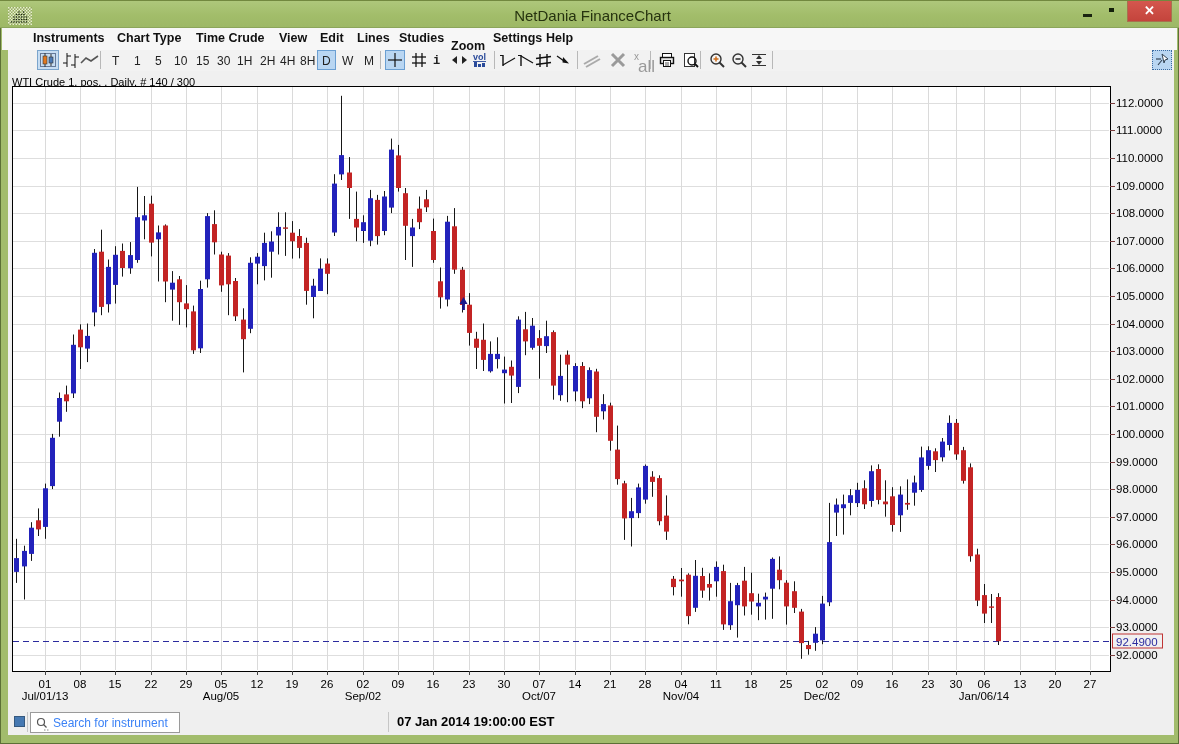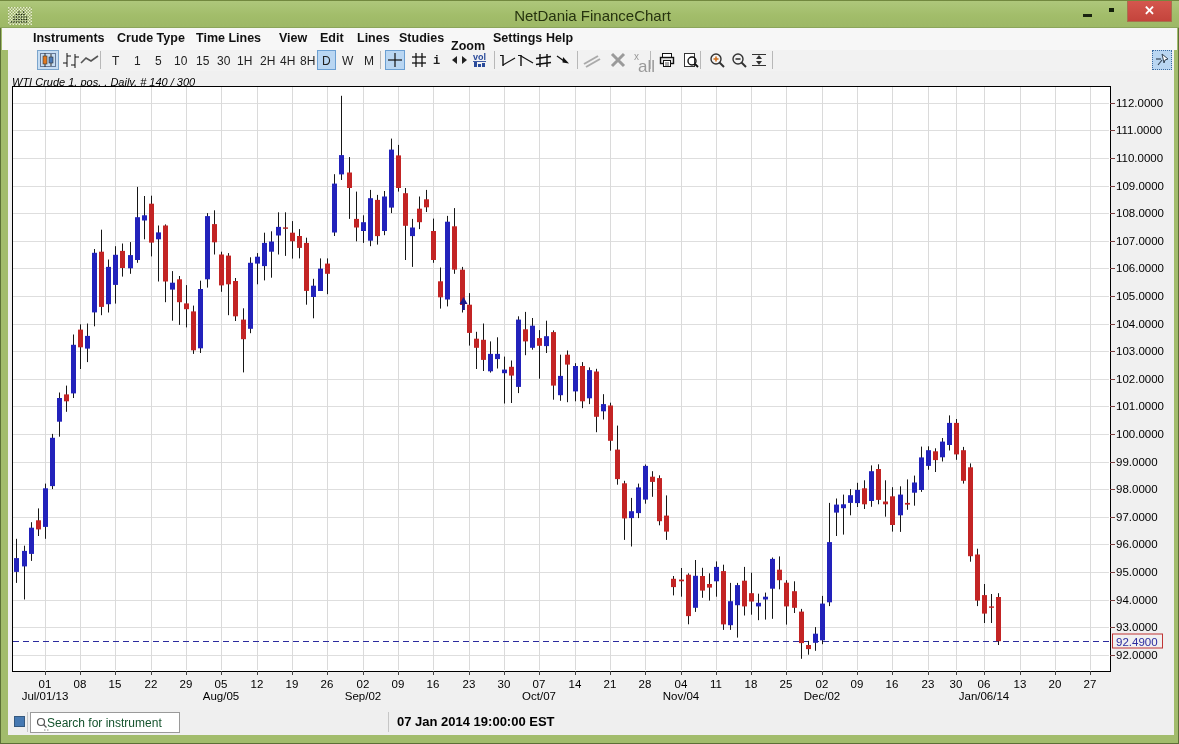--- a/index.html
+++ b/index.html
@@ -14,26 +14,26 @@
 .closebtn { position:absolute; left:1127px; top:0px; width:45px; height:21px;
   background:linear-gradient(#d4574e,#c4443c); border:1px solid #a8714f; border-top:none; }
 .closebtn span { position:absolute; left:0; right:0; top:2px; text-align:center; color:#fff; font-size:13px; font-weight:bold; }
 .menubar { position:absolute; left:2px; top:28px; width:1175px; height:22px; background:#f7f7f7; font-size:12.5px; font-weight:bold; color:#111; }
 .mainarea { position:absolute; left:8px; top:50px; width:1166px; height:685px; background:#f0f0f0; }
 .toolbar { position:absolute; left:8px; top:50px; width:1166px; height:21px; background:#f2f2f2; font-size:12px; color:#222; }
 .tbt { position:absolute; top:4px; }
 .tbsep { position:absolute; top:1px; width:1px; height:18px; background:#b8b8b8; }
 .selbtn { position:absolute; background:#b9d6f2; border:1px solid #6b9fd2; }
 .ico { position:absolute; }
-.wtilabel { position:absolute; left:12px; top:76px; font-size:11px; color:#000;font-style:italic; }
+.wtilabel { position:absolute; left:12px; top:76px; font-size:11px; color:#000; }
 .statusbar { position:absolute; left:8px; top:710px; width:1166px; height:25px; background:#efefef; }
 .bluesq { position:absolute; left:6px; top:6px; width:11px; height:11px; background:#4679b2; border:1px solid #35597f; }
 .sbsep { position:absolute; top:2px; width:1px; height:20px; background:#c6c6c6; }
 .searchbox { position:absolute; left:22px; top:2px; width:150px; height:21px; background:#fff; border:1px solid #9a9a9a; }
-.searchbox .ph { position:absolute; left:16px; top:3px; font-size:12px; color:#14532d; }
+.searchbox .ph { position:absolute; left:22px; top:3px; font-size:12px; color:#3b82f6; }
 .sbdate { position:absolute; left:389px; top:4px; font-size:13px; font-weight:bold; color:#000; }
 svg text { white-space:pre; }
 </style></head>
 <body>
 <div class="mainarea"></div>
 <div class="titlebar">
   <svg style="position:absolute;left:8px;top:6px" width="24" height="18">
     <rect width="24" height="18" fill="#a6bf70"></rect>
     <g fill="#ecf2d8">
         <rect x="0" y="0" width="24" height="18" fill="url(#chk)"></rect>
@@ -75,22 +75,22 @@
   </svg>
   <div class="title">NetDania FinanceChart</div>
   <div class="minbtn"></div>
     <div class="maxbtn"></div>
   <div class="closebtn">
       <span>✕</span>
     </div>
 </div>
 <div class="menubar">
     <span style="position:absolute;left:31px;top:3px">Instruments</span>
-    <span style="position:absolute;left:115px;top:3px">Crude Type</span>
-    <span style="position:absolute;left:194px;top:3px">Time Lines</span>
+    <span style="position:absolute;left:115px;top:3px">Chart Type</span>
+    <span style="position:absolute;left:194px;top:3px">Time Crude</span>
     <span style="position:absolute;left:277px;top:3px">View</span>
     <span style="position:absolute;left:318px;top:3px">Edit</span>
     <span style="position:absolute;left:355px;top:3px">Lines</span>
     <span style="position:absolute;left:397px;top:3px">Studies</span>
     <span style="position:absolute;left:449px;top:11px">Zoom</span>
     <span style="position:absolute;left:491px;top:3px">Settings</span>
     <span style="position:absolute;left:544px;top:3px">Help</span>
   </div>
 <div class="toolbar">
 

